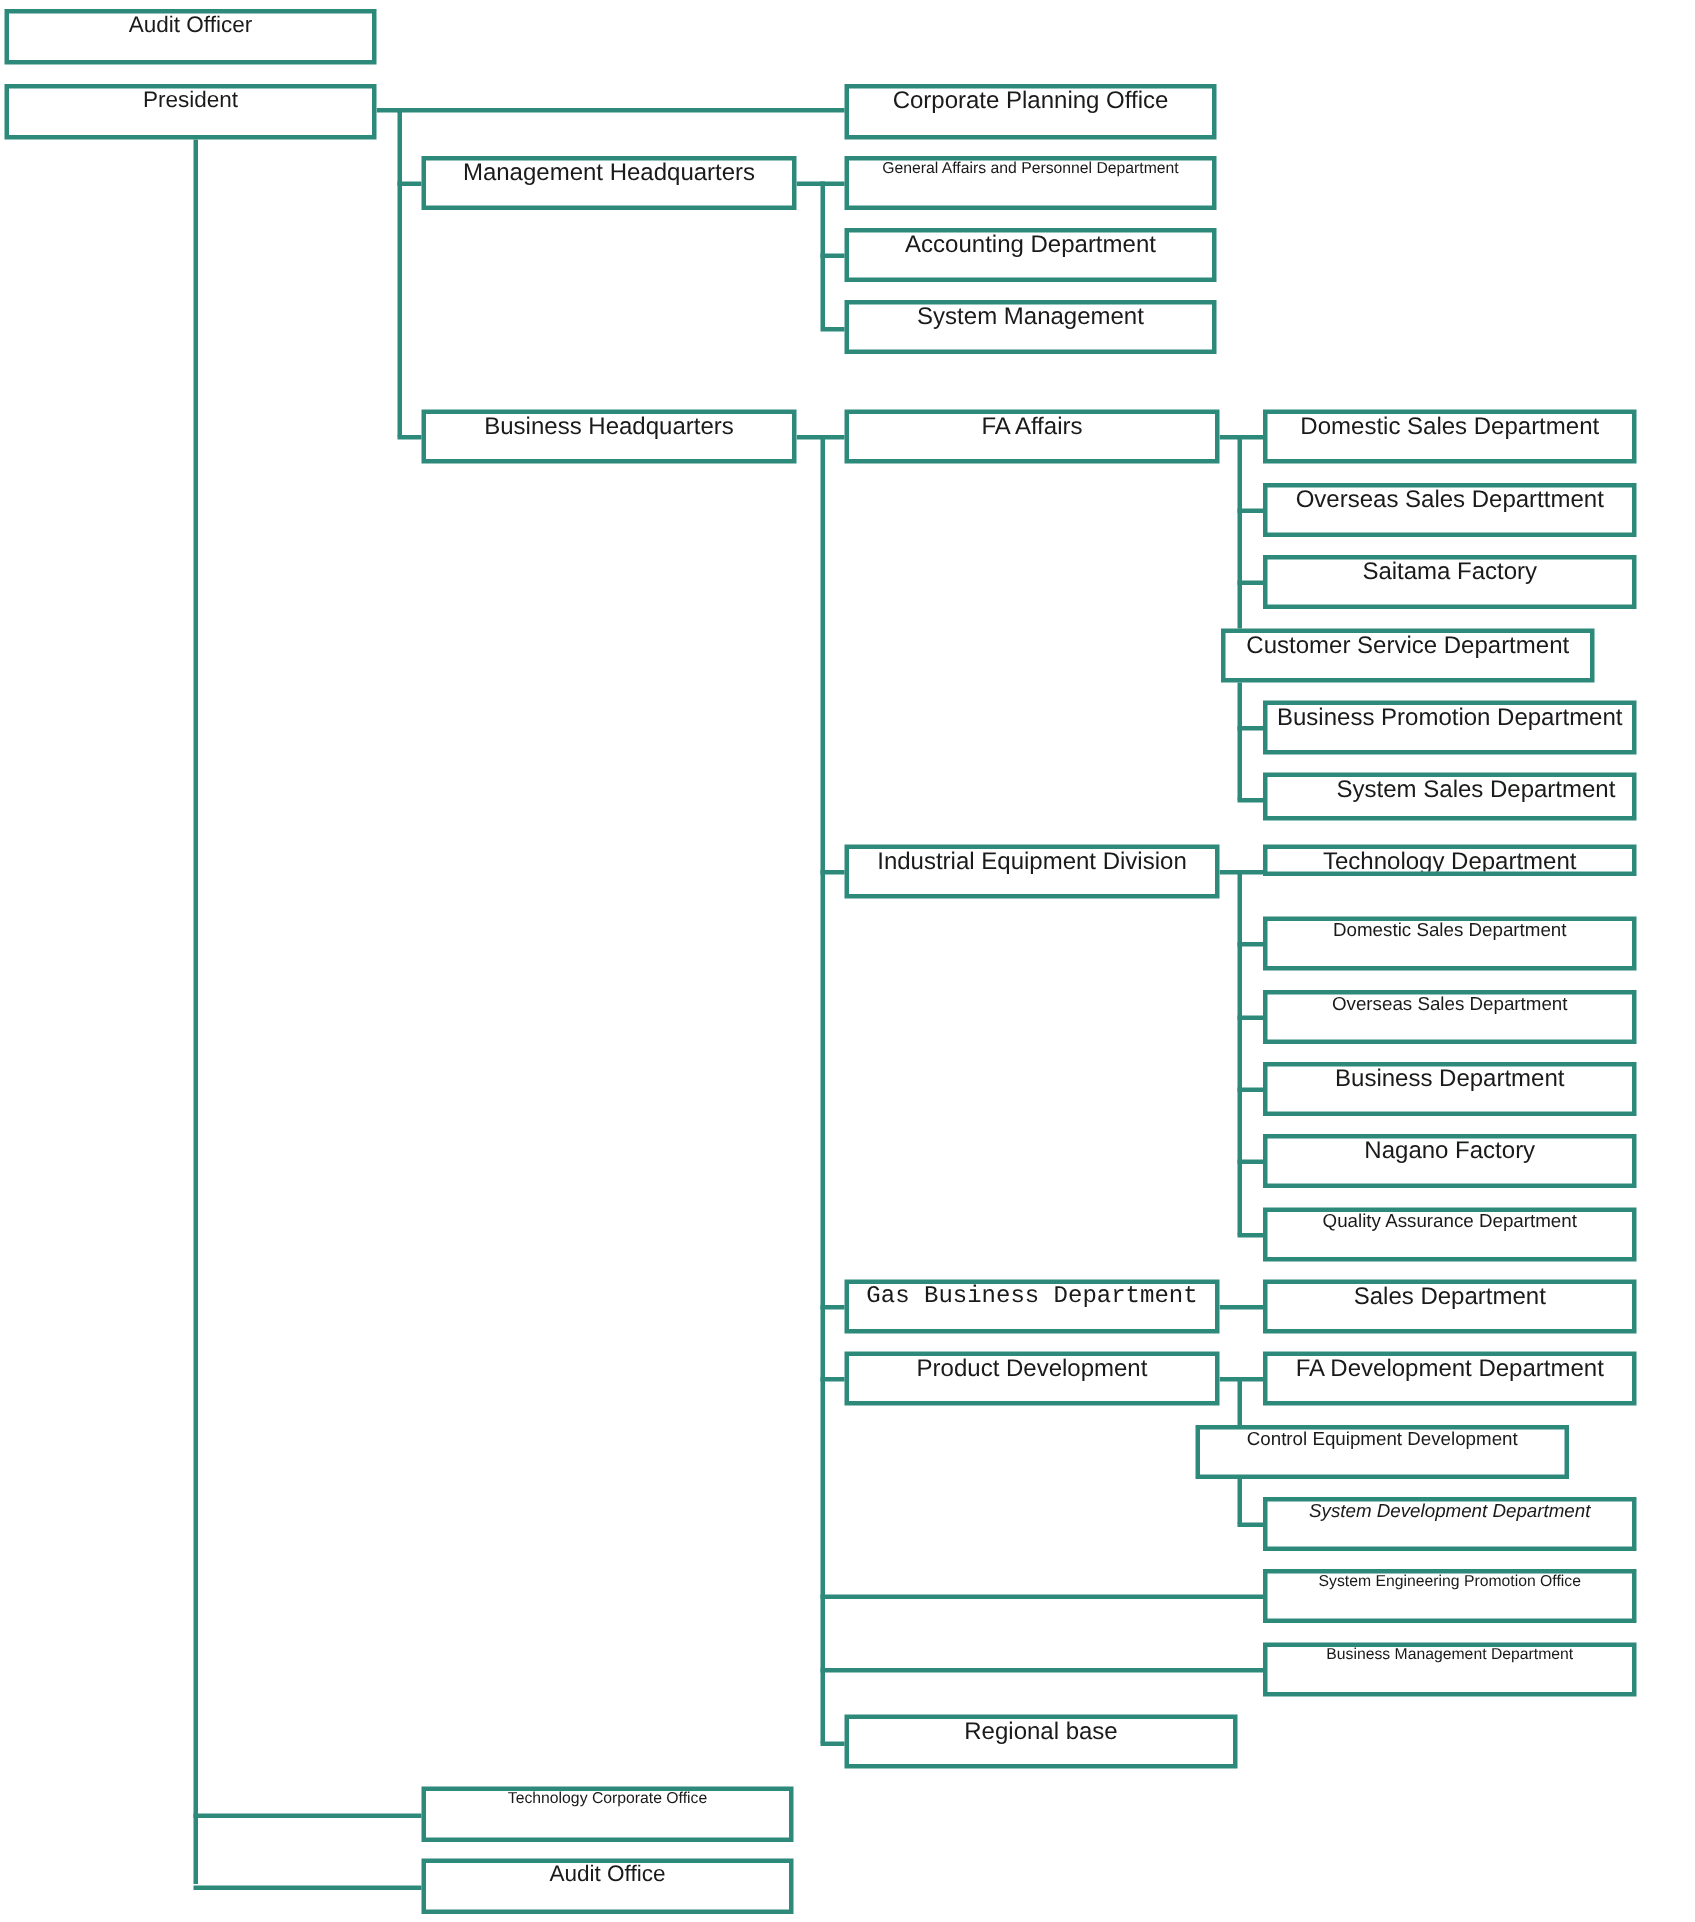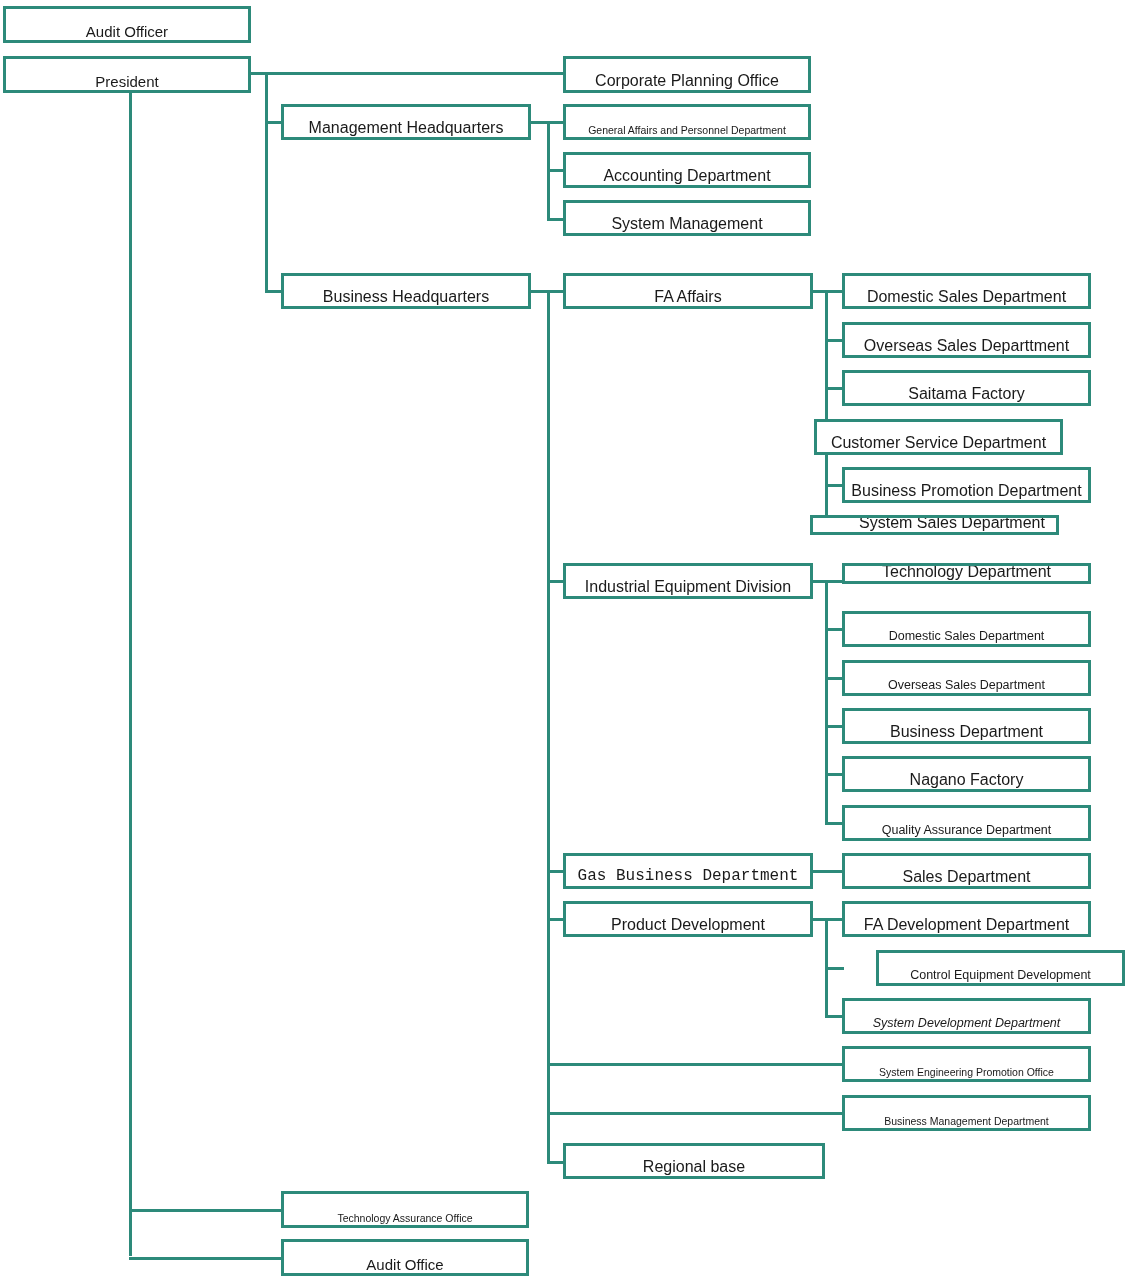--- a/index.html
+++ b/index.html
@@ -17,21 +17,21 @@
     height: 1281px;
     background: #ffffff;
     overflow: hidden;
   }
   .node {
     position: absolute;
     box-sizing: border-box;
     background: #ffffff;
     border: 3px solid #0369a1;
     display: flex;
-    align-items: flex-end;
+    align-items: flex-start;
     justify-content: center;
     text-align: center;
     z-index: 3;
     line-height: 1.1;
     padding: 0 4px;
     overflow: hidden;
   }
   .node .node-label {
     display: block;
     white-space: nowrap;
@@ -135,21 +135,21 @@
       </div>
       <div class="node fs-md" style="left: 842px; top: 370px; width: 249px; height: 36px; border-color: rgb(45, 138, 122);">
         <span class="node-label">Saitama Factory</span>
       </div>
       <div class="node fs-md" style="left: 814px; top: 419px; width: 249px; height: 36px; border-color: rgb(45, 138, 122);">
         <span class="node-label">Customer Service Department</span>
       </div>
       <div class="node fs-md" style="left: 842px; top: 467px; width: 249px; height: 36px; border-color: rgb(45, 138, 122);">
         <span class="node-label">Business Promotion Department</span>
       </div>
-      <div class="node fs-md" style="left: 810px; top: 515px; width: 249px; height: 20px; border-color: rgb(45, 138, 122); padding-left: 39px;">
+      <div class="node fs-md" style="left: 842px; top: 515px; width: 249px; height: 32px; border-color: rgb(45, 138, 122); padding-left: 39px;">
         <span class="node-label">System Sales Department</span>
       </div>
       <div class="node fs-md" style="left: 563px; top: 563px; width: 250px; height: 36px; border-color: rgb(45, 138, 122);">
         <span class="node-label">Industrial Equipment Division</span>
       </div>
       <div class="node fs-md" style="left: 842px; top: 563px; width: 249px; height: 21px; border-color: rgb(45, 138, 122);">
         <span class="node-label">Technology Department</span>
       </div>
       <div class="node fs-sm" style="left: 842px; top: 611px; width: 249px; height: 36px; border-color: rgb(45, 138, 122);">
         <span class="node-label">Domestic Sales Department</span>
@@ -171,35 +171,35 @@
       </div>
       <div class="node fs-md" style="left: 842px; top: 853px; width: 249px; height: 36px; border-color: rgb(45, 138, 122);">
         <span class="node-label">Sales Department</span>
       </div>
       <div class="node fs-md" style="left: 563px; top: 901px; width: 250px; height: 36px; border-color: rgb(45, 138, 122);">
         <span class="node-label">Product Development</span>
       </div>
       <div class="node fs-md" style="left: 842px; top: 901px; width: 249px; height: 36px; border-color: rgb(45, 138, 122);">
         <span class="node-label">FA Development Department</span>
       </div>
-      <div class="node fs-sm" style="left: 876px; top: 950px; width: 249px; height: 36px; border-color: rgb(45, 138, 122);">
+      <div class="node fs-sm" style="left: 797px; top: 950px; width: 249px; height: 36px; border-color: rgb(45, 138, 122);">
         <span class="node-label">Control Equipment Development</span>
       </div>
       <div class="node fs-sm" style="left: 842px; top: 998px; width: 249px; height: 36px; border-color: rgb(45, 138, 122); font-style: italic;">
         <span class="node-label">System Development Department</span>
       </div>
       <div class="node fs-xs" style="left: 842px; top: 1046px; width: 249px; height: 36px; border-color: rgb(45, 138, 122);">
         <span class="node-label">System Engineering Promotion Office</span>
       </div>
       <div class="node fs-xs" style="left: 842px; top: 1095px; width: 249px; height: 36px; border-color: rgb(45, 138, 122);">
         <span class="node-label">Business Management Department</span>
       </div>
       <div class="node fs-md" style="left: 563px; top: 1143px; width: 262px; height: 36px; border-color: rgb(45, 138, 122);">
         <span class="node-label">Regional base</span>
       </div>
       <div class="node fs-xs" style="left: 281px; top: 1191px; width: 248px; height: 37px; border-color: rgb(45, 138, 122);">
-        <span class="node-label">Technology Assurance Office</span>
+        <span class="node-label">Technology Corporate Office</span>
       </div>
       <div class="node fs-lg" style="left: 281px; top: 1239px; width: 248px; height: 37px; border-color: rgb(45, 138, 122);">
         <span class="node-label">Audit Office</span>
       </div>
     </div>
 </div>
 
 </body></html>

